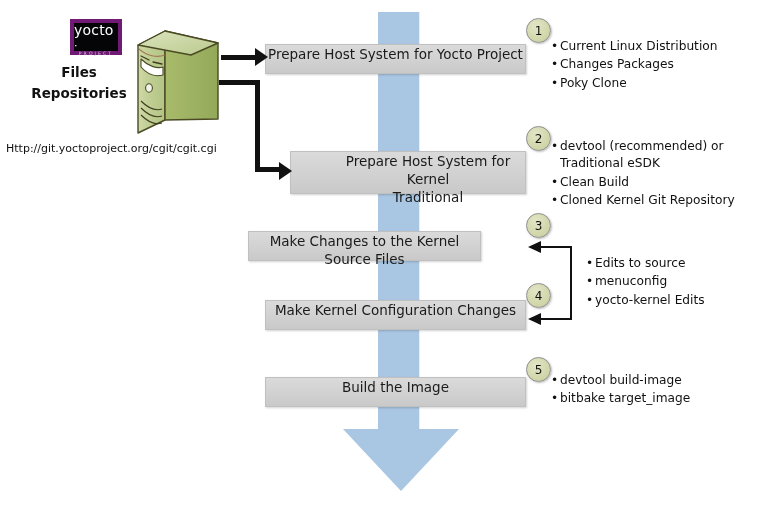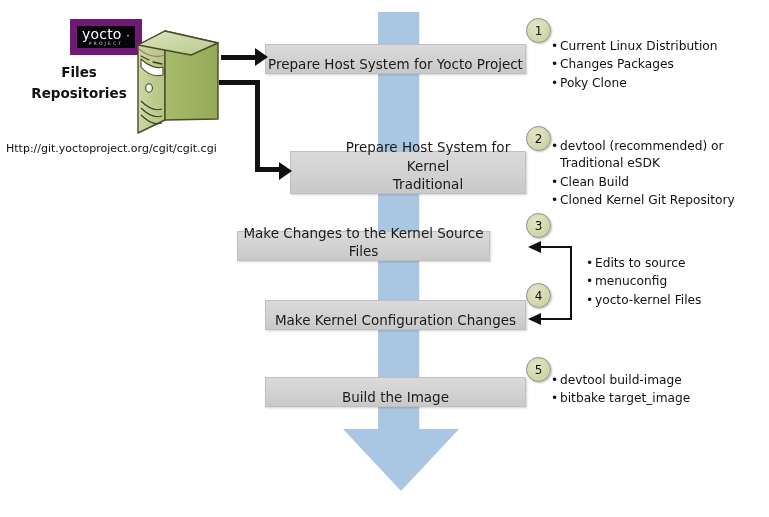--- a/index.html
+++ b/index.html
@@ -26,31 +26,31 @@
     border-left:58px solid transparent;
     border-right:58px solid transparent;
     border-top:62px solid #a9c6e2;
   }
 
   
   .pbox{
     background:linear-gradient(180deg,#dadada 0%,#d2d2d2 50%,#c9c9c9 100%);
     border:1px solid #c0c0c0;
     box-shadow:1px 1px 2px rgba(0,0,0,.18);
-    display:flex;align-items:flex-end;justify-content:center;
+    display:flex;align-items:flex-start;justify-content:center;
     text-align:center;
     color:#1a1a1a;
     font-size:13.5px;
     line-height:1.35;
     box-sizing:border-box;
     z-index:3;
   }
   #box1{left:265px;top:44px;width:261px;height:30px;}
   #box2{left:290px;top:151px;width:236px;height:43px;padding-left:40px;}
-  #box3{left:237px;top:231px;width:253px;height:30px;}
+  #box3{left:248px;top:231px;width:233px;height:30px;}
   #box4{left:265px;top:300px;width:261px;height:30px;}
   #box5{left:265px;top:377px;width:261px;height:30px;}
 
   
   .step{
     width:25px;height:25px;border-radius:50%;
     background:radial-gradient(circle at 38% 32%,#e3e6c7 0%,#d4d8ad 55%,#c8cd9e 100%);
     border:1px solid #8f8f8f;
     box-shadow:1px 1px 2px rgba(0,0,0,.25);
     display:flex;align-items:center;justify-content:center;
@@ -79,26 +79,26 @@
   }
   .blist .btext{flex:1 1 auto;}
   .btext .ital{}
   #list1{left:551px;top:38px;width:215px;}
   #list2{left:551px;top:138px;width:215px;}
   #list34{left:586px;top:255px;width:180px;}
   #list5{left:551px;top:372px;width:215px;}
 
   
   #logo{
-    left:70px;top:19px;width:72px;height:36px;
+    left:70px;top:19px;width:52px;height:36px;
     background:#050508;
-    border:7px solid #701a75;
+    border:4px solid #701a75;
     box-sizing:border-box;
     display:flex;flex-direction:column;
-    align-items:center;justify-content:center;
+    align-items:center;justify-content:space-between;
     z-index:4;
   }
   #logo .lw{
     color:#ffffff;font-size:14px;letter-spacing:.2px;
     line-height:1;font-weight:400;margin-bottom:1px;
   }
   #logo .lw .dotm{font-size:11px;}
   #logo .ls{
     color:#c9c9cf;font-size:4.6px;letter-spacing:2.1px;
     line-height:1;
@@ -302,21 +302,21 @@
     <div class="bi">
         <span class="dot">•</span>
         <span class="btext">Edits to source</span>
       </div>
     <div class="bi">
         <span class="dot">•</span>
         <span class="btext">menuconfig</span>
       </div>
     <div class="bi">
         <span class="dot">•</span>
-        <span class="btext">yocto-kernel Files</span>
+        <span class="btext">yocto-kernel Edits</span>
       </div>
   </div>
 
   <div class="abs blist" id="list5">
     <div class="bi">
         <span class="dot">•</span>
         <span class="btext">devtool build-image</span>
       </div>
     <div class="bi">
         <span class="dot">•</span>

